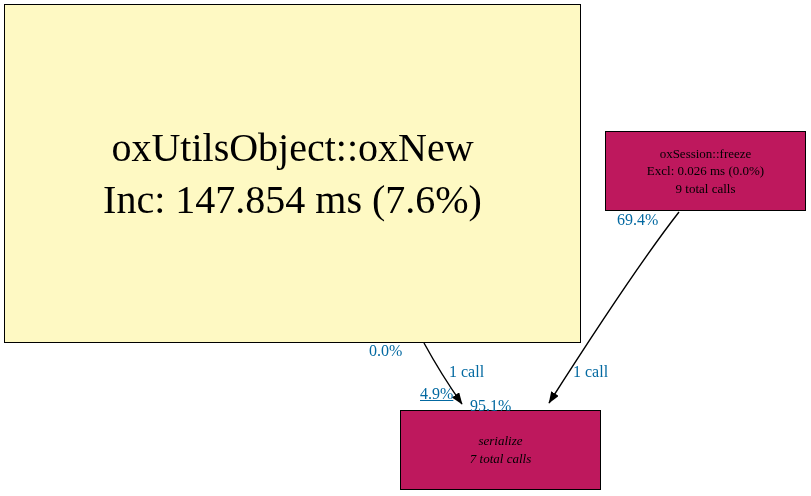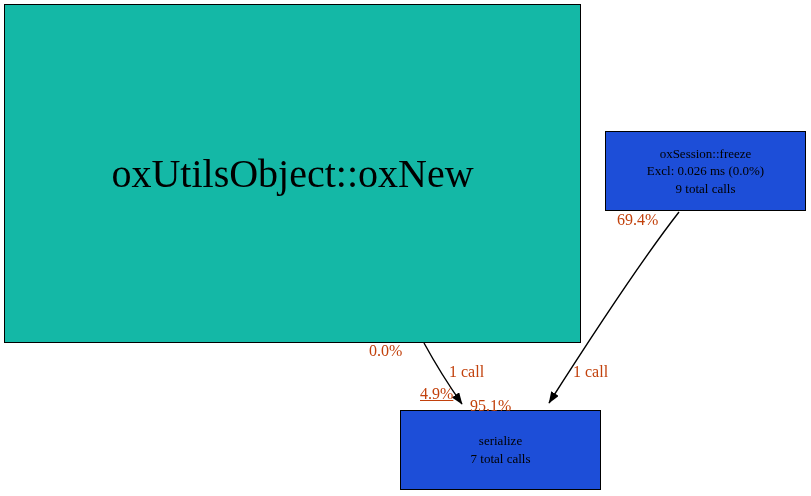--- a/index.html
+++ b/index.html
@@ -20,71 +20,72 @@
     left: 0;
     top: 0;
     width: 811px;
     height: 496px;
     pointer-events: none;
   }
   .node {
     position: absolute;
     box-sizing: border-box;
     border: 1px solid #000000;
-    background: #1d4ed8;
+    background: #be185d;
     display: flex;
     flex-direction: column;
     align-items: center;
     justify-content: center;
     color: #000000;
     text-align: center;
     white-space: nowrap;
   }
   .node-line {
     display: block;
     line-height: 1.12;
   }
 
   
   #node-oxutilsobject-oxnew {
     left: 4px;
     top: 4px;
     width: 577px;
     height: 339px;
-    background: #14b8a6;
+    background: #fef9c3;
     border-color: #000000;
   }
   #node-oxutilsobject-oxnew .node-line {
     font-size: 40px;
     line-height: 1.28;
   }
 
   
   #node-oxsession-freeze {
     left: 605px;
     top: 131px;
     width: 201px;
     height: 80px;
   }
   #node-serialize {
     left: 400px;
     top: 410px;
     width: 201px;
     height: 80px;
+    font-style: italic;
   }
   #node-oxsession-freeze .node-line,
   #node-serialize .node-line {
     font-size: 13px;
     line-height: 1.35;
   }
 
   
   .edge-label {
     position: absolute;
-    color: #c2410c;
+    color: #0369a1;
     font-size: 16px;
     white-space: nowrap;
     line-height: 1;
   }
   #edge-label-freeze-pct   { left: 617px; top: 212px; }
   #edge-label-oxnew-pct    { left: 369px; top: 343px; font-family: Liberation Serif, serif; }
   #edge-label-oxnew-calls  { left: 449px; top: 364px; }
   #edge-label-freeze-calls { left: 573px; top: 364px; }
   #edge-label-serialize-in-a { left: 420px; top: 386px; text-decoration: underline; }
   #edge-label-serialize-in-b { left: 470px; top: 398px; }
@@ -101,20 +102,21 @@
       </marker>
     </defs>
 
     <path d="M 424,343 C 436,365 450,387 462,404" fill="none" stroke="#000000" stroke-width="1.4" marker-end="url(#arrowhead)"></path>
 
     <path d="M 679,212 C 640,262 586,345 549,403" fill="none" stroke="#000000" stroke-width="1.4" marker-end="url(#arrowhead)"></path>
   </svg>
 
   <div class="node" id="node-oxutilsobject-oxnew">
     <span class="node-line">oxUtilsObject::oxNew</span>
+    <span class="node-line">Inc: 147.854 ms (7.6%)</span>
   </div>
 
   <div class="node" id="node-oxsession-freeze">
     <span class="node-line">oxSession::freeze</span>
     <span class="node-line">Excl: 0.026 ms (0.0%)</span>
     <span class="node-line">9 total calls</span>
   </div>
 
   <div class="node" id="node-serialize">
     <span class="node-line">serialize</span>

